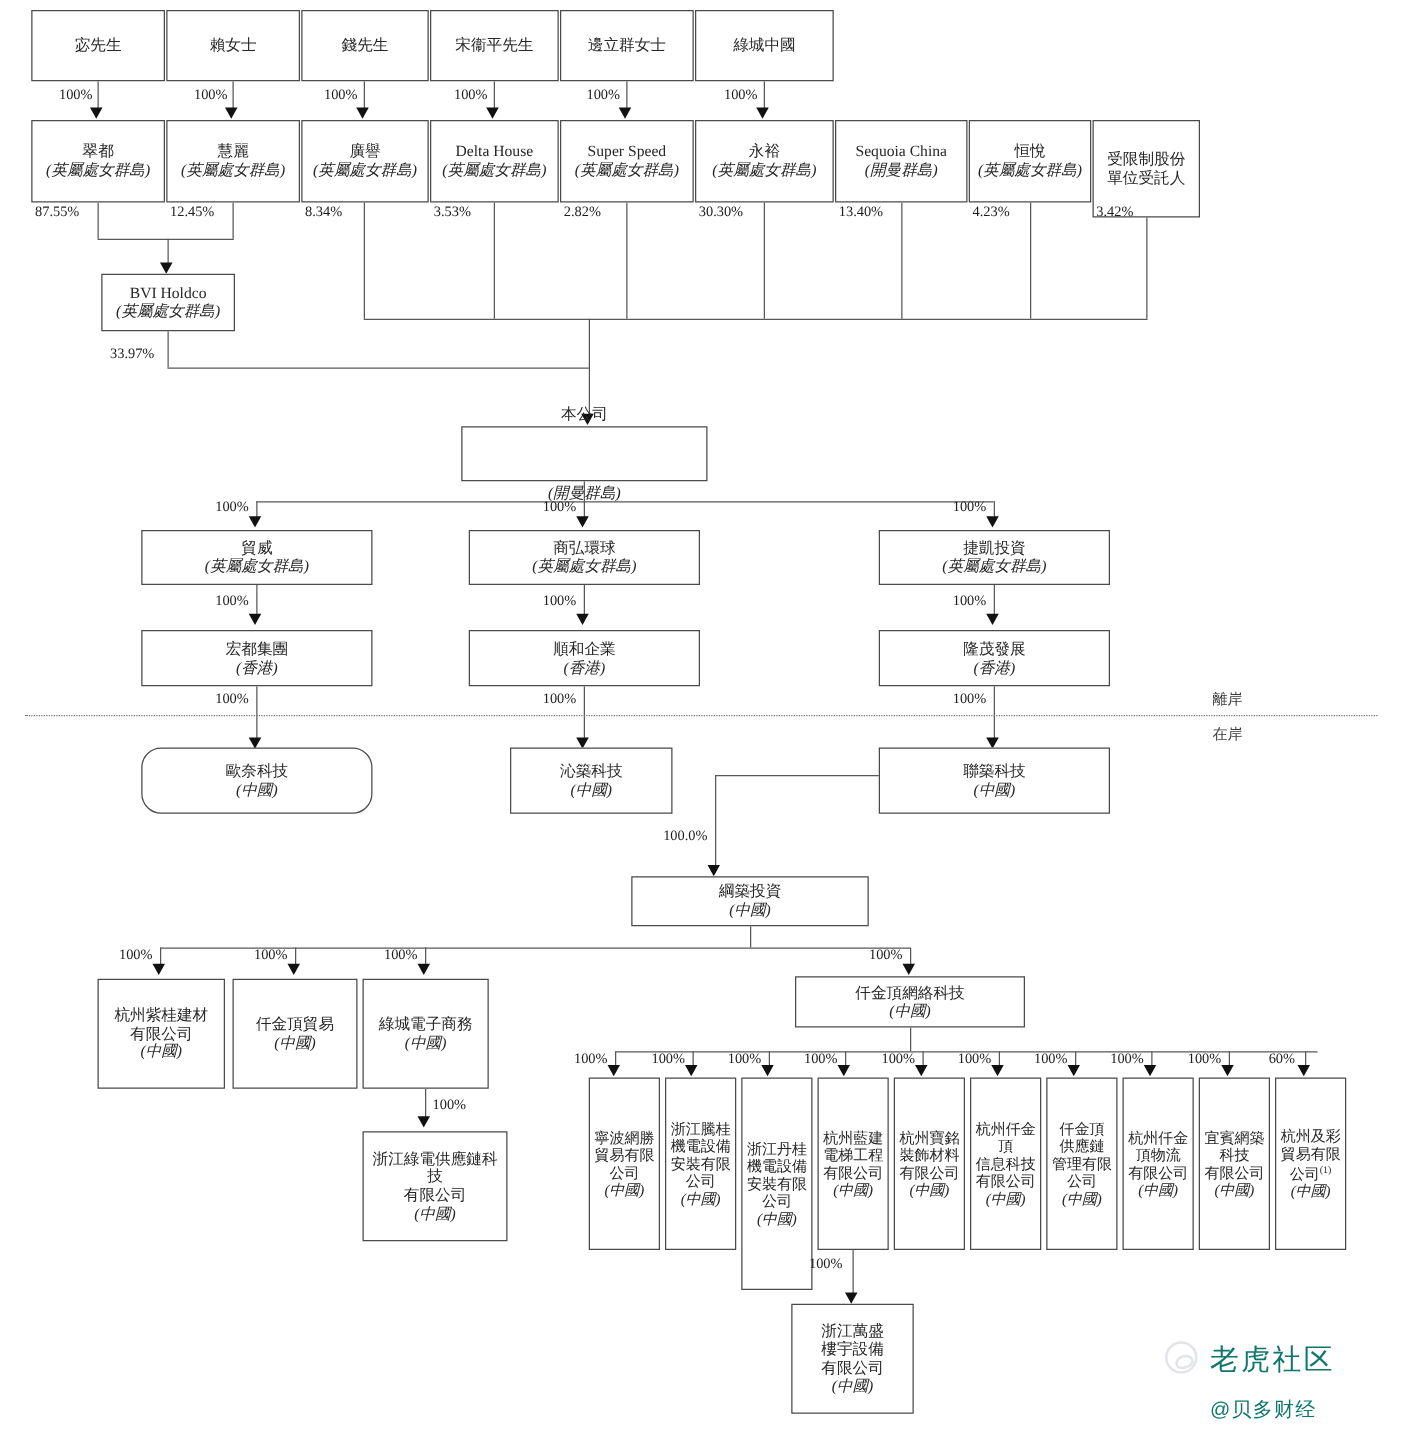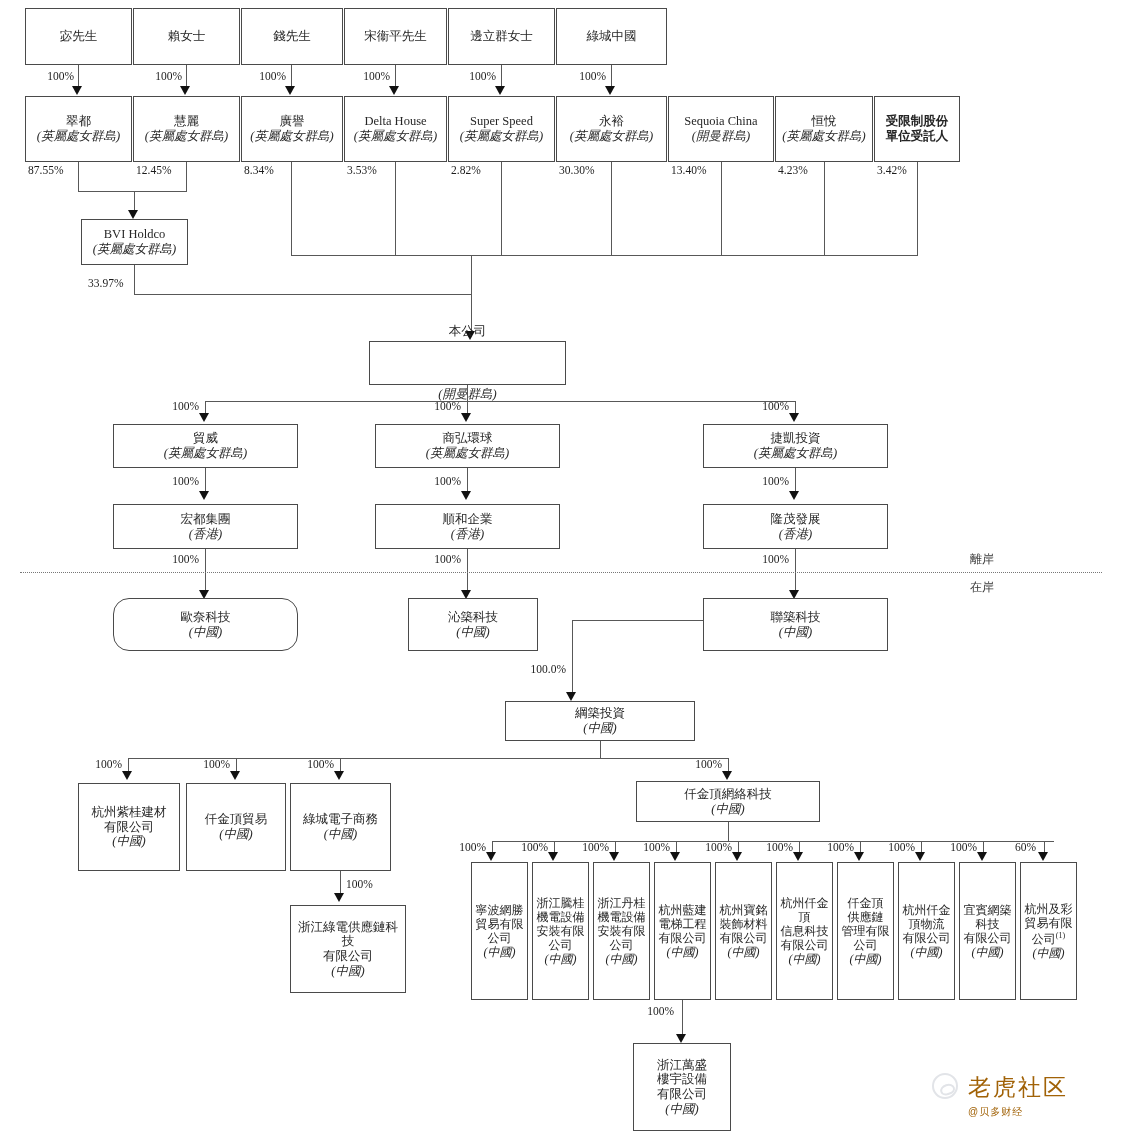--- a/index.html
+++ b/index.html
@@ -80,26 +80,26 @@
   .dotdivider {
     position: absolute;
     height: 0;
     border-top: 1.6px dotted #777777;
     z-index: 1;
   }
   
   .wm {
     position: absolute;
     z-index: 6;
-    color: #a16207;
+    color: #0f766e;
     font-family: "Liberation Sans", sans-serif;
     user-select: none;
   }
   .wm-main { font-size: 23px; letter-spacing: 2px; }
-  .wm-sub  { font-size: 10px; letter-spacing: 1px; }
+  .wm-sub  { font-size: 16px; letter-spacing: 1px; margin-top: 13px; }
   .wm-ring {
     position: absolute;
     width: 26px; height: 26px;
     border: 2px solid #e2e4e8;
     border-radius: 50%;
     z-index: 6;
   }
   .wm-ring::after {
     content: "";
     position: absolute;
@@ -184,21 +184,21 @@
     <div class="loc">(英屬處女群島)</div>
   </div>
   <div class="box" style="left:668px; top:96px; width:106px; height:66px;">
     <div class="nm">Sequoia China</div>
     <div class="loc">(開曼群島)</div>
   </div>
   <div class="box" style="left:775px; top:96px; width:98px; height:66px;">
     <div class="nm">恒悅</div>
     <div class="loc">(英屬處女群島)</div>
   </div>
-  <div class="box" style="left:874px; top:96px; width:86px; height:66px;font-weight:bold;">
+  <div class="box" style="left:874px; top:96px; width:86px; height:78px;">
     <div class="nm">受限制股份
 單位受託人</div>
   </div>
 
   <div class="pct" style="left:28px; top:164px;">87.55%</div>
   <div class="pct" style="left:136px; top:164px;">12.45%</div>
   <div class="pct" style="left:244px; top:164px;">8.34%</div>
   <div class="pct" style="left:347px; top:164px;">3.53%</div>
   <div class="pct" style="left:451px; top:164px;">2.82%</div>
   <div class="pct" style="left:559px; top:164px;">30.30%</div>
@@ -419,21 +419,21 @@
 公司</div>
     <div class="loc">(中國)</div>
   </div>
   <div class="box narrow" style="left:532px; top:862px; width:57px; height:138px;">
     <div class="nm">浙江騰桂
 機電設備
 安裝有限
 公司</div>
     <div class="loc">(中國)</div>
   </div>
-  <div class="box narrow" style="left:593px; top:862px; width:57px; height:138px;">
+  <div class="box narrow" style="left:593px; top:862px; width:57px; height:170px;">
     <div class="nm">浙江丹桂
 機電設備
 安裝有限
 公司</div>
     <div class="loc">(中國)</div>
   </div>
   <div class="box narrow" style="left:654px; top:862px; width:57px; height:138px;">
     <div class="nm">杭州藍建
 電梯工程
 有限公司</div>

